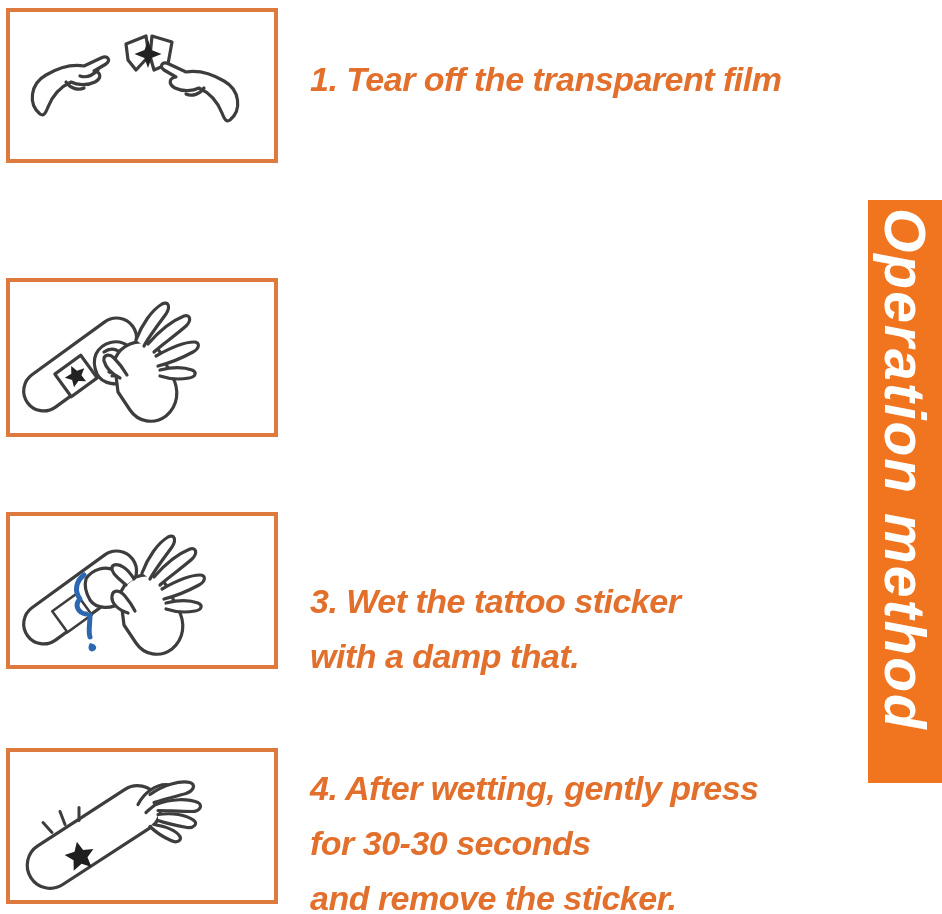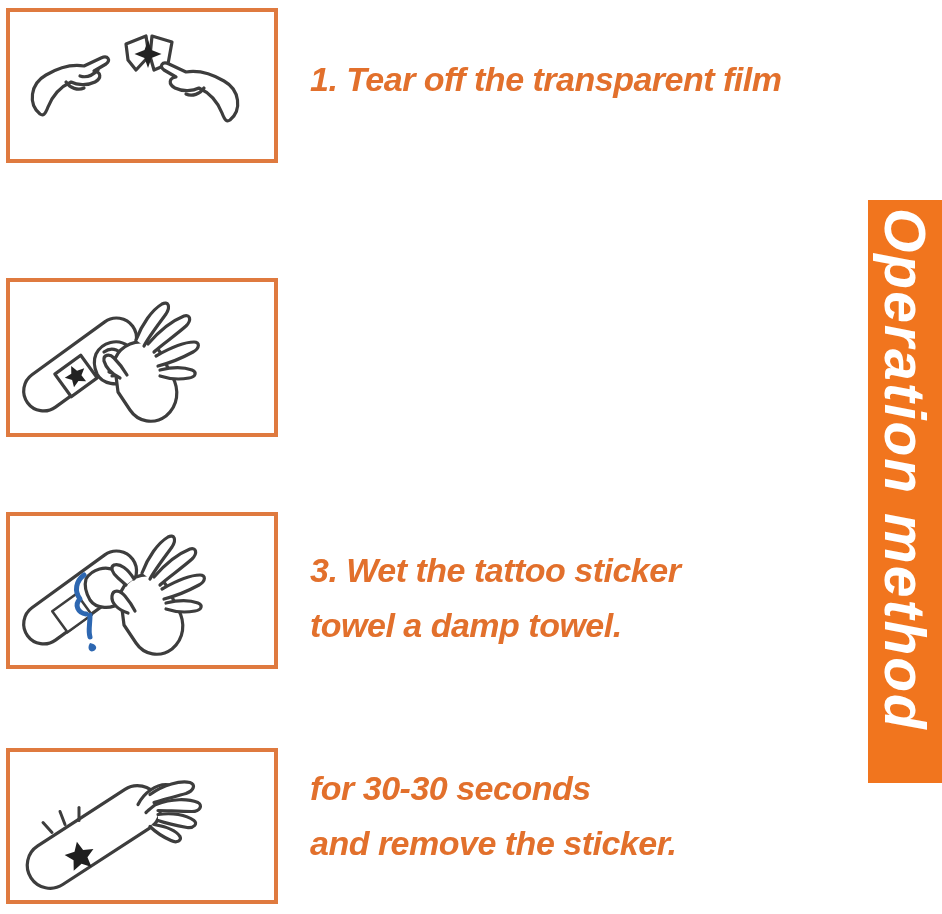--- a/index.html
+++ b/index.html
@@ -23,21 +23,21 @@
   #fig3{top:512px;height:157px}
   #fig4{top:748px;height:156px}
   .figure-box svg{display:block;width:100%;height:100%;}
   .caption{
     position:absolute;left:310px;color:var(--caption-text);
     font-style:italic;font-weight:700;font-size:34px;line-height:55px;
     letter-spacing:-0.5px;white-space:nowrap;
   }
   #cap1{top:52px}
   #cap2{top:301px}
-  #cap3{top:543px}
+  #cap3{top:574px}
   #cap4{top:761px}
   .banner{
     position:absolute;left:868px;top:200px;width:74px;height:583px;
     background:var(--banner-bg);
   }
   .banner-text{
     position:absolute;top:8px;left:0;width:74px;height:570px;
     writing-mode:vertical-rl;
     color:var(--banner-text);
     font-style:italic;font-weight:700;font-size:57px;line-height:74px;
@@ -116,21 +116,21 @@
           <path d="M132,56 C138,40 148,26 158,20 C164,17 167,22 162,30 C154,41 144,54 140,62" fill="#ffffff"></path>
           <path d="M144,60 C156,46 170,36 180,32 C186,30 188,36 182,42 C172,51 156,62 150,68" fill="#ffffff"></path>
           <path d="M152,72 C166,64 180,58 190,58 C196,58 196,64 189,68 C178,74 162,80 154,82" fill="#ffffff"></path>
           <path d="M156,86 C168,83 180,83 188,86 C193,88 192,93 185,94 C174,96 162,94 156,92" fill="#ffffff"></path>
         </g>
       </g>
     </svg>
   </div>
   <div class="caption" id="cap3">
     <div>3. Wet the tattoo sticker</div>
-    <div>towel a damp towel.</div>
+    <div>with a damp that.</div>
   </div>
 
   <div class="figure-box" id="fig4">
     <svg viewBox="0 0 264 147">
       <g stroke="#3d3d3d" stroke-width="3.2" stroke-linecap="round" stroke-linejoin="round" fill="none">
         <rect x="-6" y="-23" width="150" height="46" rx="23" transform="translate(26 122) rotate(-33)" fill="#ffffff"></rect>
         <g>
           <path d="M128,52 C134,40 146,32 156,32 C162,32 162,39 156,44 C148,50 140,56 136,60" fill="#ffffff"></path>
           <path d="M140,42 C154,32 170,28 180,30 C186,32 184,38 176,41 C165,44 150,48 144,50" fill="#ffffff"></path>
           <path d="M146,52 C162,46 178,46 188,50 C193,53 190,59 182,59 C170,59 156,58 148,58" fill="#ffffff"></path>
@@ -142,20 +142,21 @@
         </g>
         <g stroke-width="3">
           <path d="M42,80 L33,70"></path>
           <path d="M55,72 L50,59"></path>
           <path d="M69,68 L69,55"></path>
         </g>
       </g>
     </svg>
   </div>
   <div class="caption" id="cap4">
+    <div>4. After wetting, gently press</div>
     <div>for 30-30 seconds</div>
     <div>and remove the sticker.</div>
   </div>
 
   <aside class="banner">
     <span class="banner-text">Operation method</span>
   </aside>
 
 </div>
 

